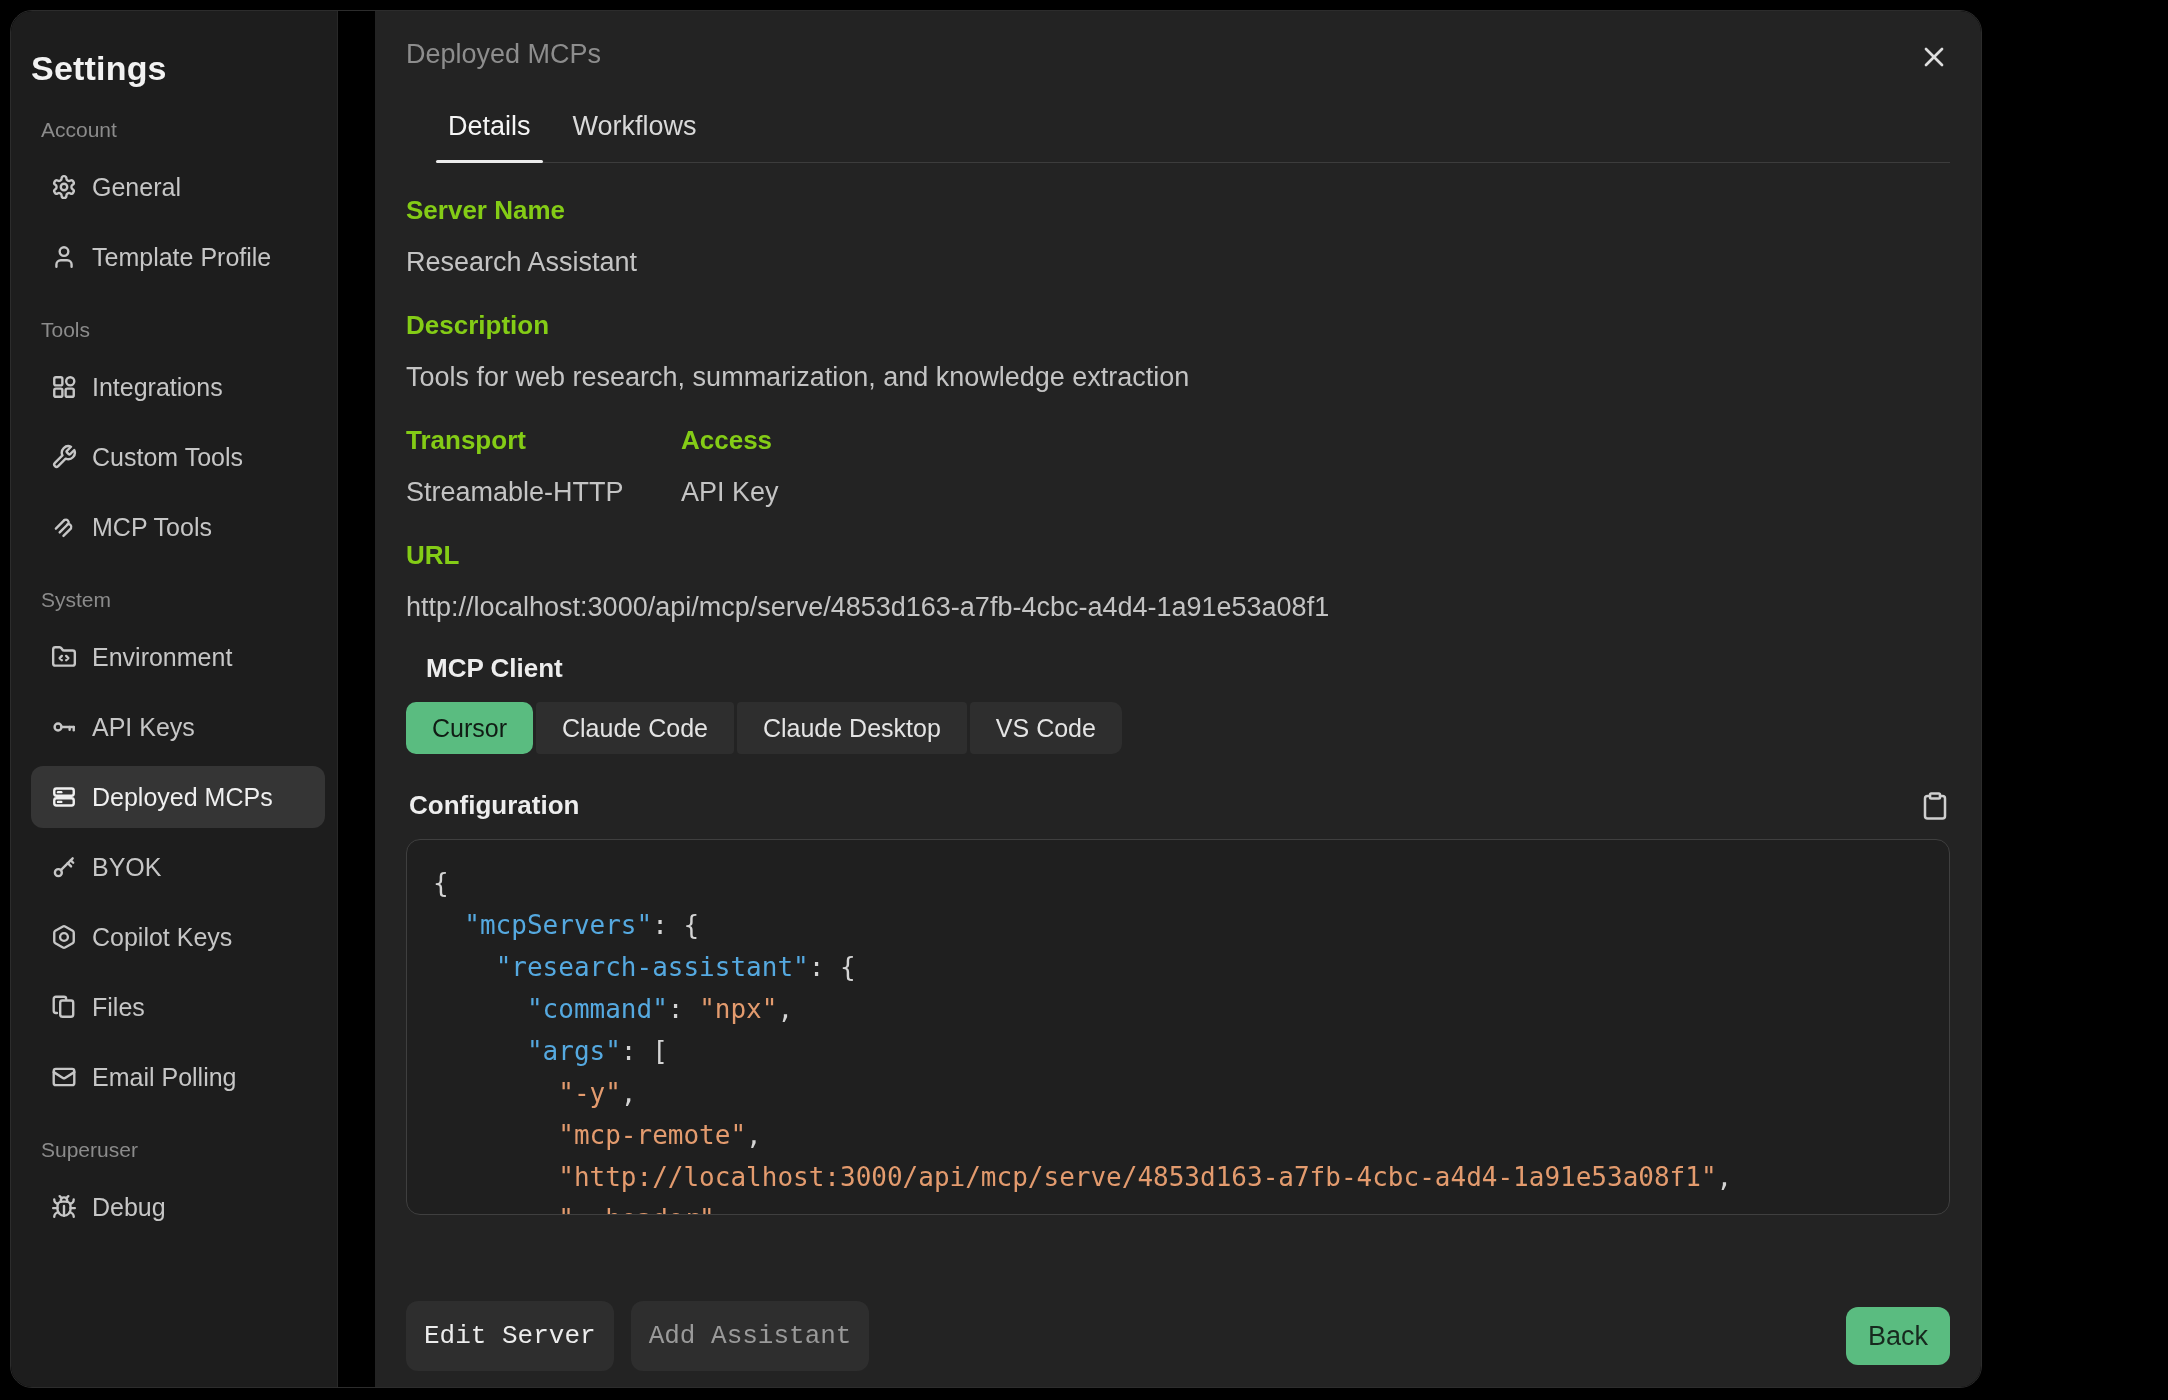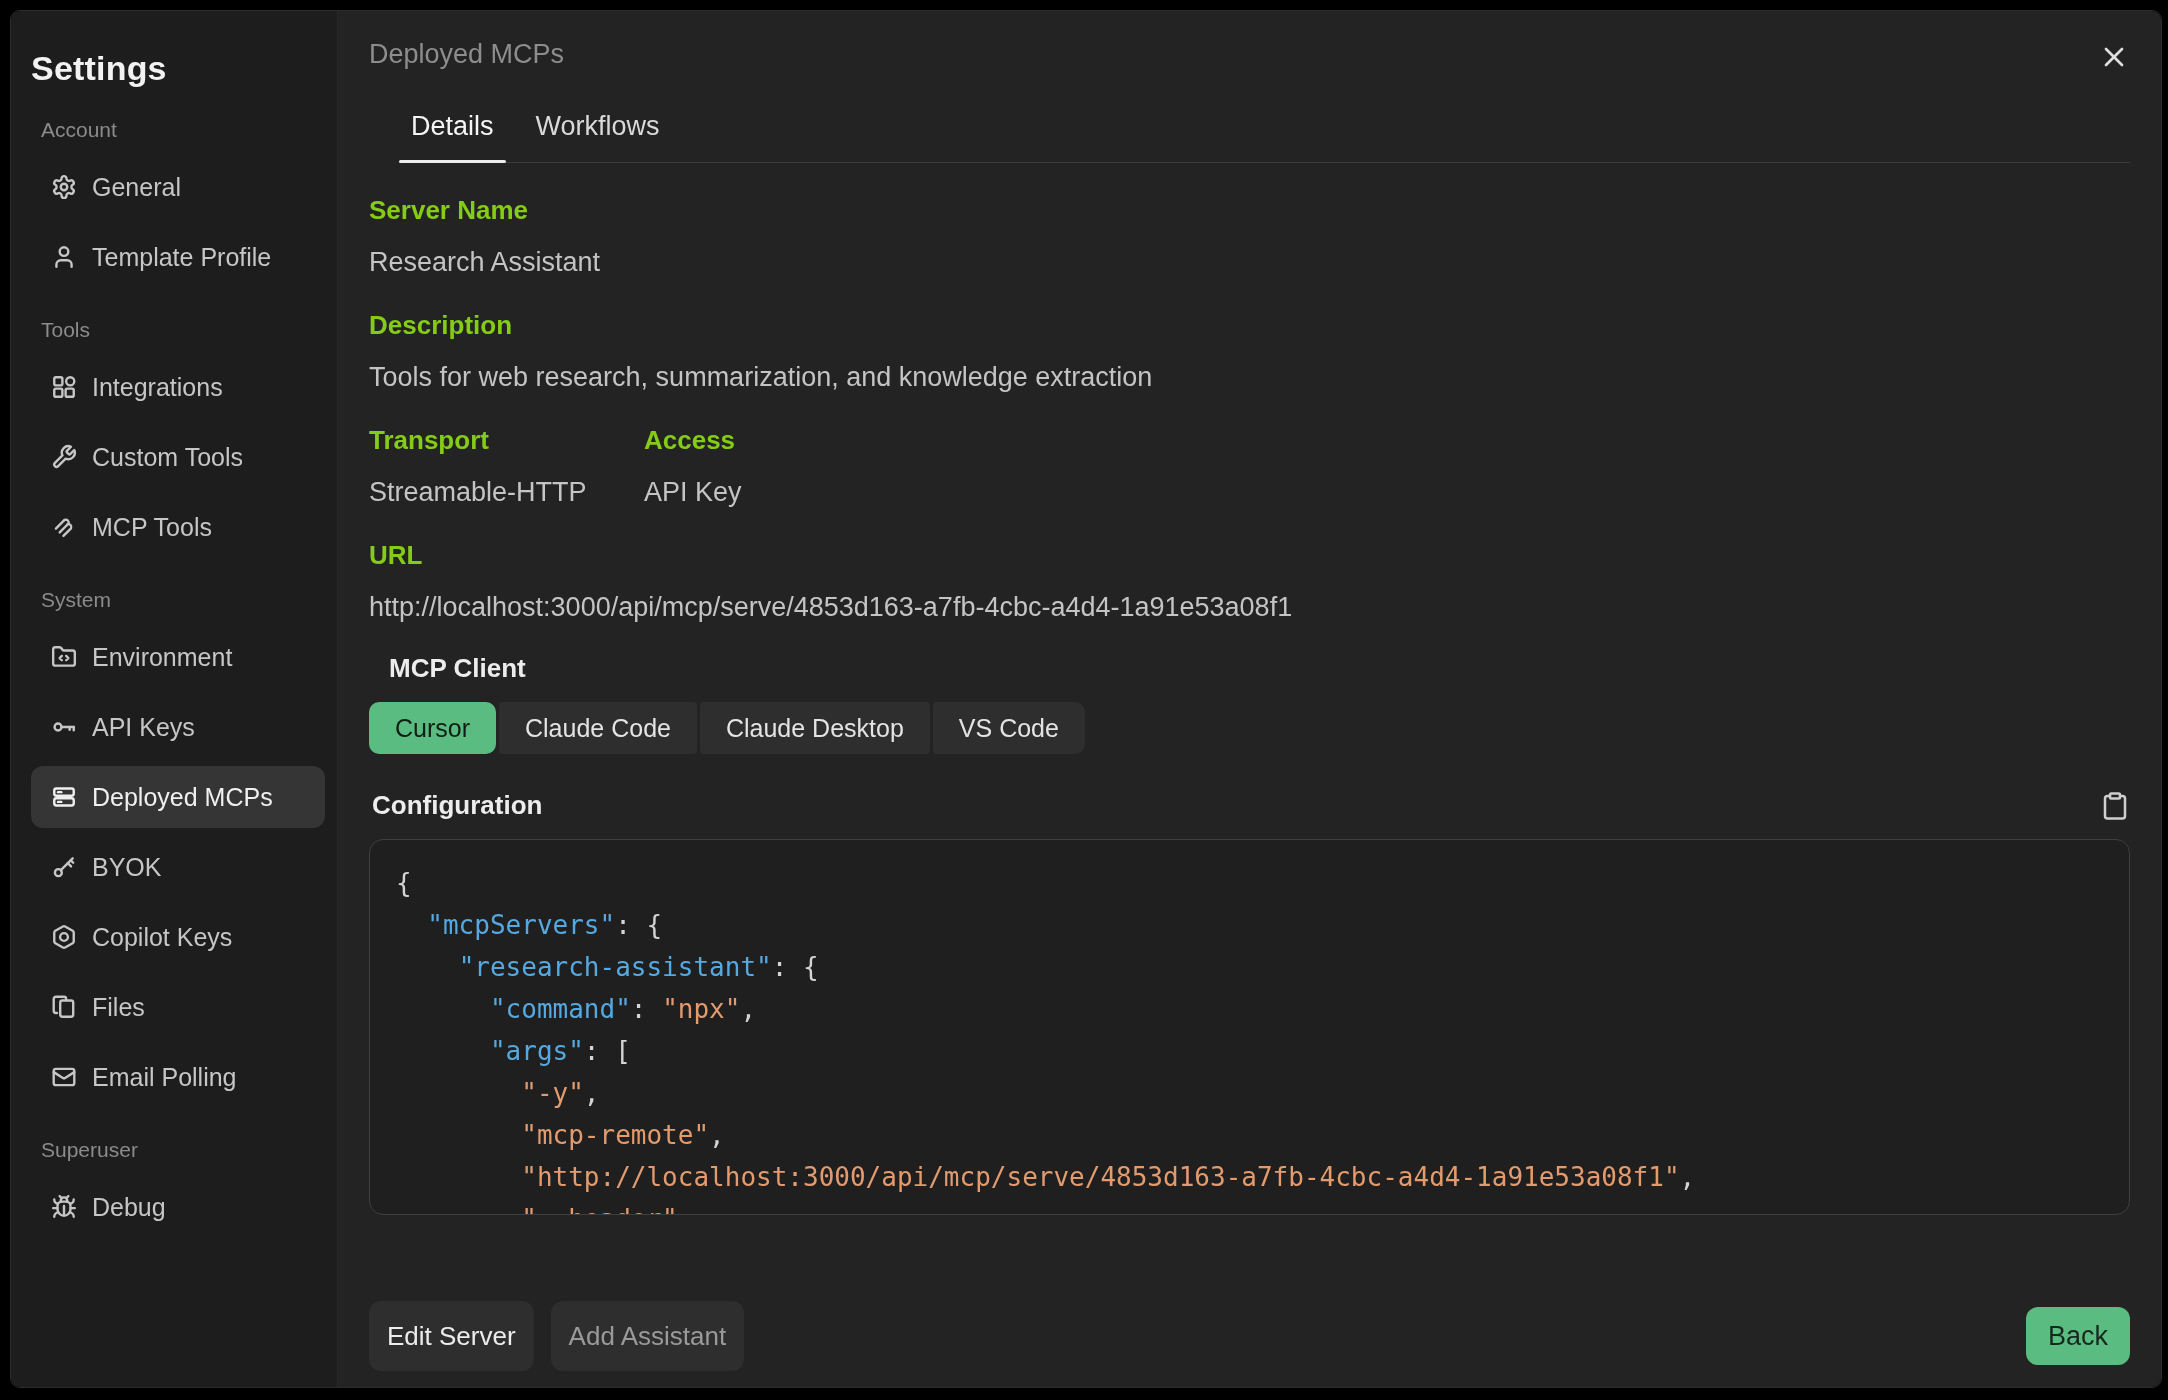--- a/index.html
+++ b/index.html
@@ -1,19 +1,19 @@
 <!DOCTYPE html>
 <html><head>
 <meta charset="utf-8">
 <style>
   * { margin:0; padding:0; box-sizing:border-box; }
   html,body { width:2168px; height:1400px; background:#000; overflow:hidden;
               font-family:"Liberation Sans","DejaVu Sans",sans-serif; }
-  .modal { position:absolute; left:10px; top:10px; width:2152px; height:1378px;
-           border-radius:10px; overflow:hidden; display:flex; border:1px solid #2c2c2c; }
+  .modal { position:absolute; left:10px; top:10px; width:1972px; height:1378px;
+           border-radius:22px; overflow:hidden; display:flex; border:1px solid #2c2c2c;gap:37px; }
   
   .sidebar { width:327px; flex:0 0 327px; background:#1d1d1d; padding:38px 12px 20px 20px;
              border-right:1px solid rgba(255,255,255,0.05); }
   .sb-title { font-size:34px; font-weight:700; color:#f2f2f2; letter-spacing:.2px; }
   .sb-section { margin-top:30px; }
   .sb-section-label { font-size:21px; font-weight:500; color:#8b8b8b; margin:0 0 14px 10px; }
   .sb-item { height:62px; margin-bottom:8px; display:flex; align-items:center; gap:15px;
              padding-left:20px; border-radius:12px; color:#c6c6c6; font-size:25px; cursor:pointer; }
   .sb-item.active { background:#353535; color:#f0f0f0; }
   .sb-item .icn { width:26px; height:26px; flex:0 0 26px; display:flex; }
@@ -49,21 +49,21 @@
               line-height:42px; padding:22px 26px; white-space:pre; }
   .tok-p { color:#d4d4d4; } .tok-k { color:#55a9e0; } .tok-s { color:#e39b6e; }
   .add-cursor-btn { position:absolute; top:10px; right:22px; height:54px; background:#040404;
                     border:none; border-radius:10px; display:flex; align-items:center; gap:13px;
                     padding:0 22px; color:#f2f2f2; font-size:25px; cursor:pointer;
                     font-family:"Liberation Sans","DejaVu Sans",sans-serif; }
   .cube { width:30px; height:30px; }
   .footer { margin-top:auto; display:flex; align-items:center; gap:17px; padding-top:32px; }
   .btn { height:70px; border:none; border-radius:12px; padding:0 18px; font-size:26px;
          background:#2e2e2e; color:#ececec; cursor:pointer;
-         font-family:Liberation Sans, sans-serif; }
+         font-family:Liberation Mono, monospace; }
   .btn.dim { color:#9a9a9a; }
   .btn-back { margin-left:auto; height:58px; background:#5abc80; color:#17291e; border:none;
               border-radius:12px; padding:0 22px; font-size:27px; cursor:pointer;
               font-family:"Liberation Sans","DejaVu Sans",sans-serif; }
 </style>
 </head>
 <body>
 
 <div class="modal">
 

